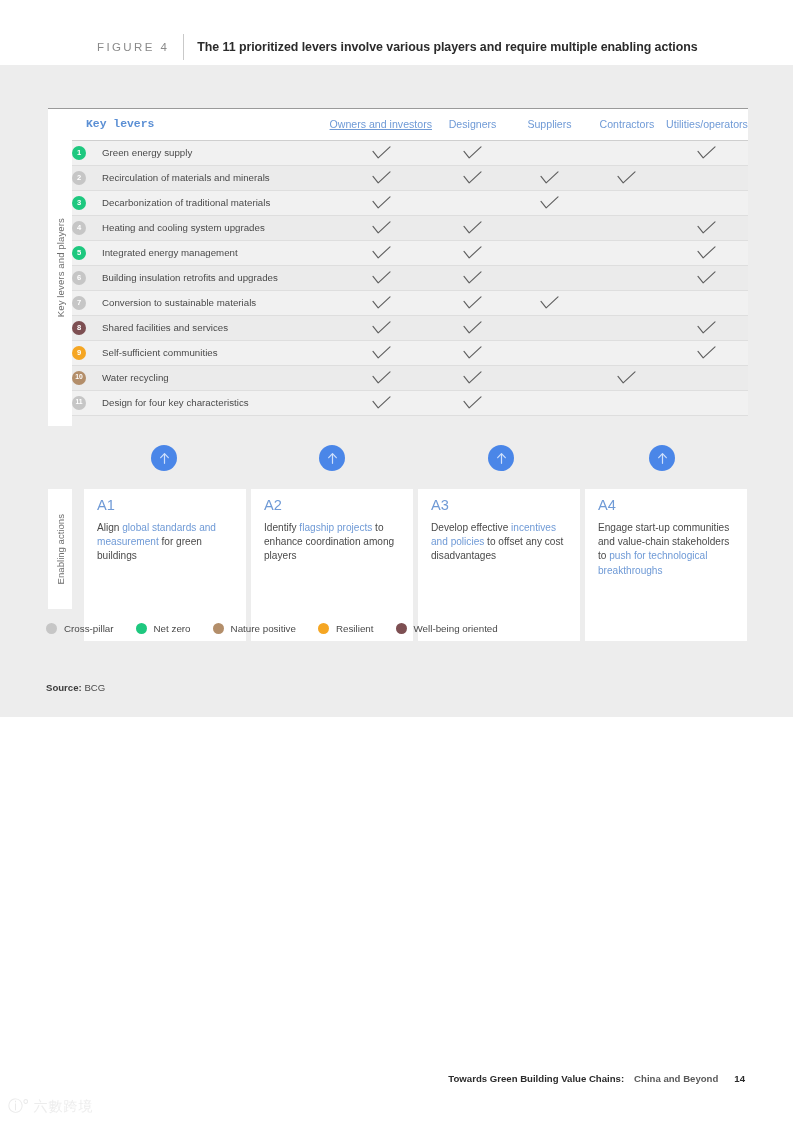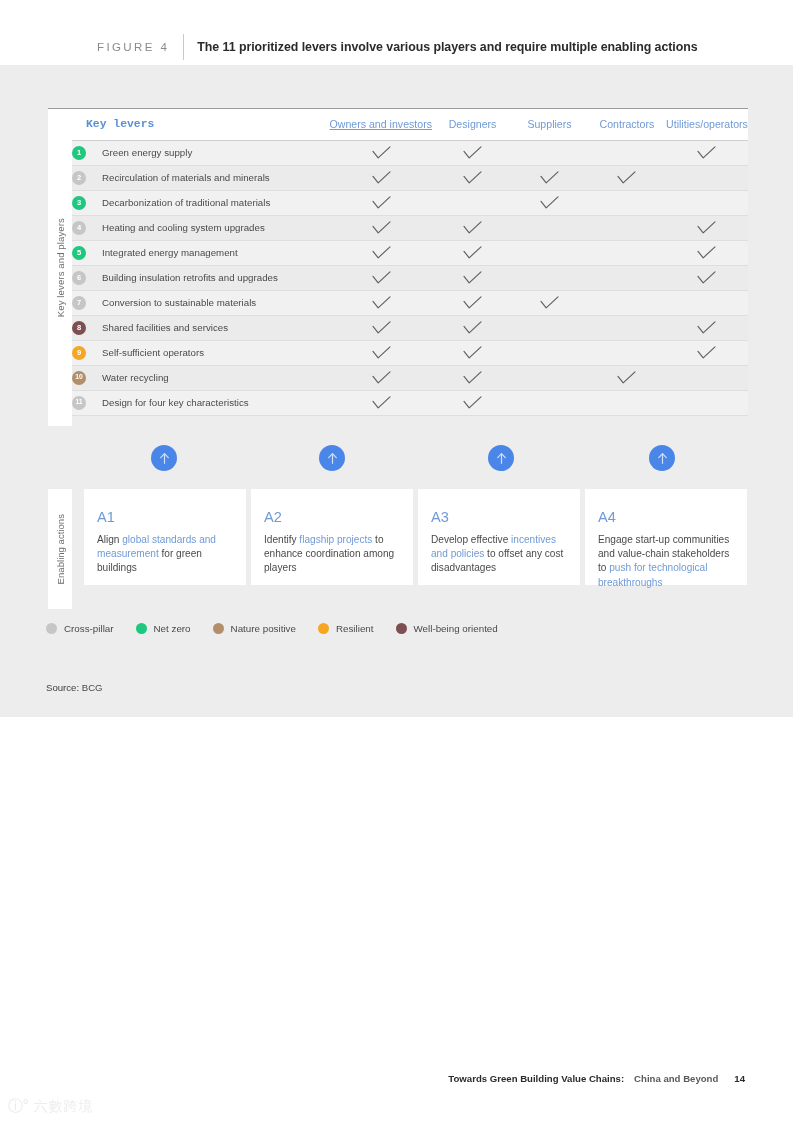--- a/index.html
+++ b/index.html
@@ -136,22 +136,22 @@
   }
   .act-side span {
     writing-mode:vertical-rl; transform:rotate(180deg);
     font-size:9.6px; color:#6d6d6d; white-space:nowrap;
   }
   .cards {
     position:absolute; left:36px; top:0; width:664px; height:120px;
     display:flex; gap:5px;
   }
   .card {
-    width:162px; height:96px; background:#ffffff;
-    padding:21px 13px 0 13px;
+    width:162px; height:152px; background:#ffffff;
+    padding:9px 13px 0 13px;
   }
   .card-id {
     font-size:14.6px; color:#6f9ad6; font-weight:400;
     margin-bottom:8px; line-height:1;
   }
   .card-body {
     font-size:10.1px; color:#4a4a4a; line-height:1.42;
   }
   .card-body .hl { color:#6f9ad6; }
 
@@ -168,21 +168,21 @@
   }
   .legend-label {
     margin-left:7px; font-size:9.8px; color:#4a4a4a; white-space:nowrap;
   }
 
   
   .source {
     position:absolute; left:46px; top:617px;
     font-size:9.6px; color:#3c3c3c;
   }
-  .source b { font-weight:normal; }
+  .source b { font-weight:bold; }
   .source span { font-weight:400; color:#4a4a4a; }
 
   
   .footer {
     position:absolute; right:48px; bottom:38px;
     font-size:9.6px; color:#3c3c3c;
     display:flex; align-items:baseline;
   }
   .footer .f-bold { font-weight:bold; color:#2b2b2b; }
   .footer .f-reg  { font-weight:700; color:#5a5a5a; margin-left:10px;text-align:right; }
@@ -393,21 +393,21 @@
             <td class="chk"></td>
             <td class="chk"></td>
             <td class="chk"><span><svg width="19" height="14" viewBox="0 0 19 14" fill="none" aria-hidden="true">
                   <path d="M1 5.4 L6.2 11.8 L18 0.8" stroke="#5f5f5f" stroke-width="1.15" stroke-linecap="round" stroke-linejoin="round"></path>
                 </svg></span></td>
           </tr>
           <tr class="odd">
             <td class="lever-cell">
               <div class="lever-inner">
                 <span class="badge" style="background: rgb(245, 166, 35);">9</span>
-                <span class="lever-text">Self-sufficient operators</span>
+                <span class="lever-text">Self-sufficient communities</span>
               </div>
             </td>
             <td class="chk"><span><svg width="19" height="14" viewBox="0 0 19 14" fill="none" aria-hidden="true">
                   <path d="M1 5.4 L6.2 11.8 L18 0.8" stroke="#5f5f5f" stroke-width="1.15" stroke-linecap="round" stroke-linejoin="round"></path>
                 </svg></span></td>
             <td class="chk"><span><svg width="19" height="14" viewBox="0 0 19 14" fill="none" aria-hidden="true">
                   <path d="M1 5.4 L6.2 11.8 L18 0.8" stroke="#5f5f5f" stroke-width="1.15" stroke-linecap="round" stroke-linejoin="round"></path>
                 </svg></span></td>
             <td class="chk"></td>
             <td class="chk"></td>

